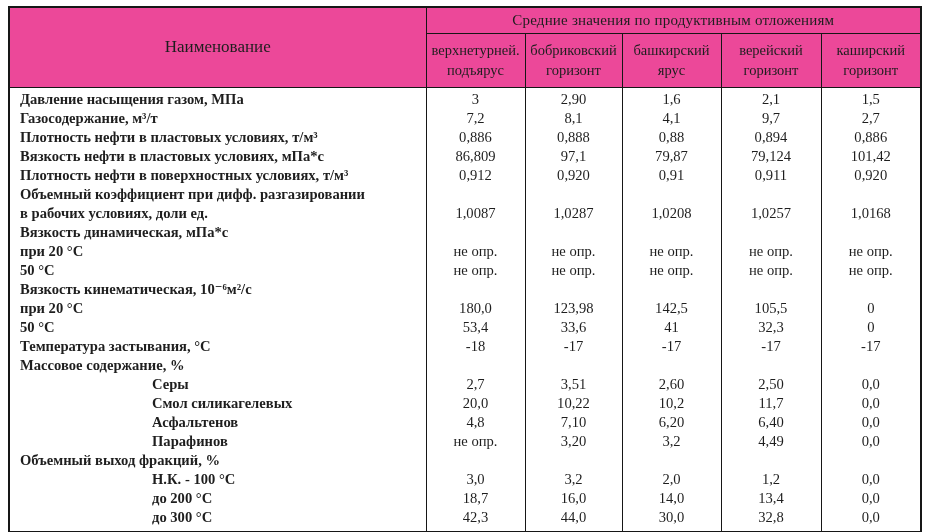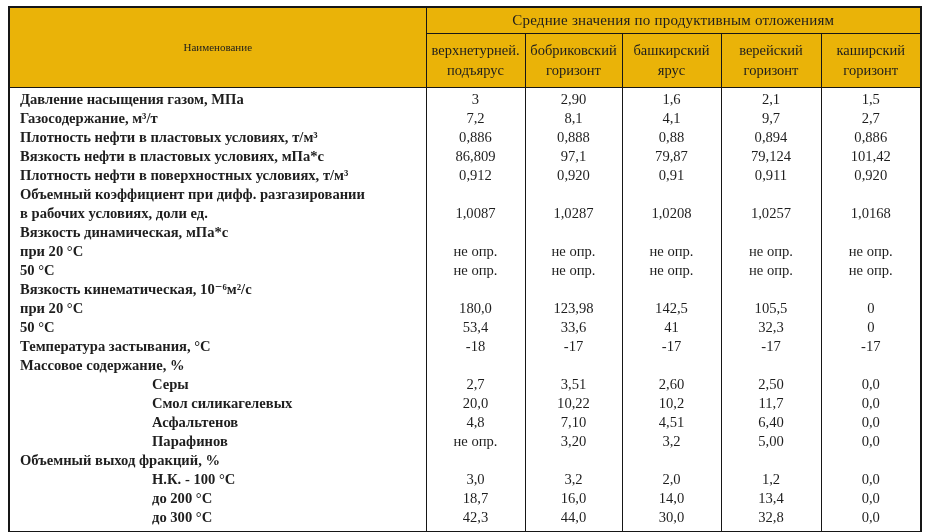--- a/index.html
+++ b/index.html
@@ -24,26 +24,26 @@
   col.c-d1 { width: 99px; }
   col.c-d2 { width: 97px; }
   col.c-d3 { width: 99px; }
   col.c-d4 { width: 100px; }
   col.c-d5 { width: 100px; }
 
   thead th {
     font-weight: normal;
     text-align: center;
     vertical-align: middle;
-    background: #eab308;
+    background: #ec4899;
   }
   th.name-head {
     border-right: 1px solid #161616;
     border-bottom: 1px solid #161616;
-    font-size: 11px;
+    font-size: 17px;
   }
   th.group-head {
     height: 26px;
     border-bottom: 1px solid #161616;
     font-size: 15px;
     letter-spacing: 0.2px;
   }
   th.col-head {
     height: 54px;
     border-left: 1px solid #161616;
@@ -237,30 +237,30 @@
           <td class="val">20,0</td>
           <td class="val">10,22</td>
           <td class="val">10,2</td>
           <td class="val">11,7</td>
           <td class="val">0,0</td>
         </tr>
         <tr>
           <td class="label indent-2">Асфальтенов</td>
           <td class="val">4,8</td>
           <td class="val">7,10</td>
-          <td class="val">4,51</td>
+          <td class="val">6,20</td>
           <td class="val">6,40</td>
           <td class="val">0,0</td>
         </tr>
         <tr>
           <td class="label indent-2">Парафинов</td>
           <td class="val">не опр.</td>
           <td class="val">3,20</td>
           <td class="val">3,2</td>
-          <td class="val">5,00</td>
+          <td class="val">4,49</td>
           <td class="val">0,0</td>
         </tr>
         <tr>
           <td class="label indent-0">Объемный выход фракций, %</td>
           <td class="val"></td>
           <td class="val"></td>
           <td class="val"></td>
           <td class="val"></td>
           <td class="val"></td>
         </tr>

